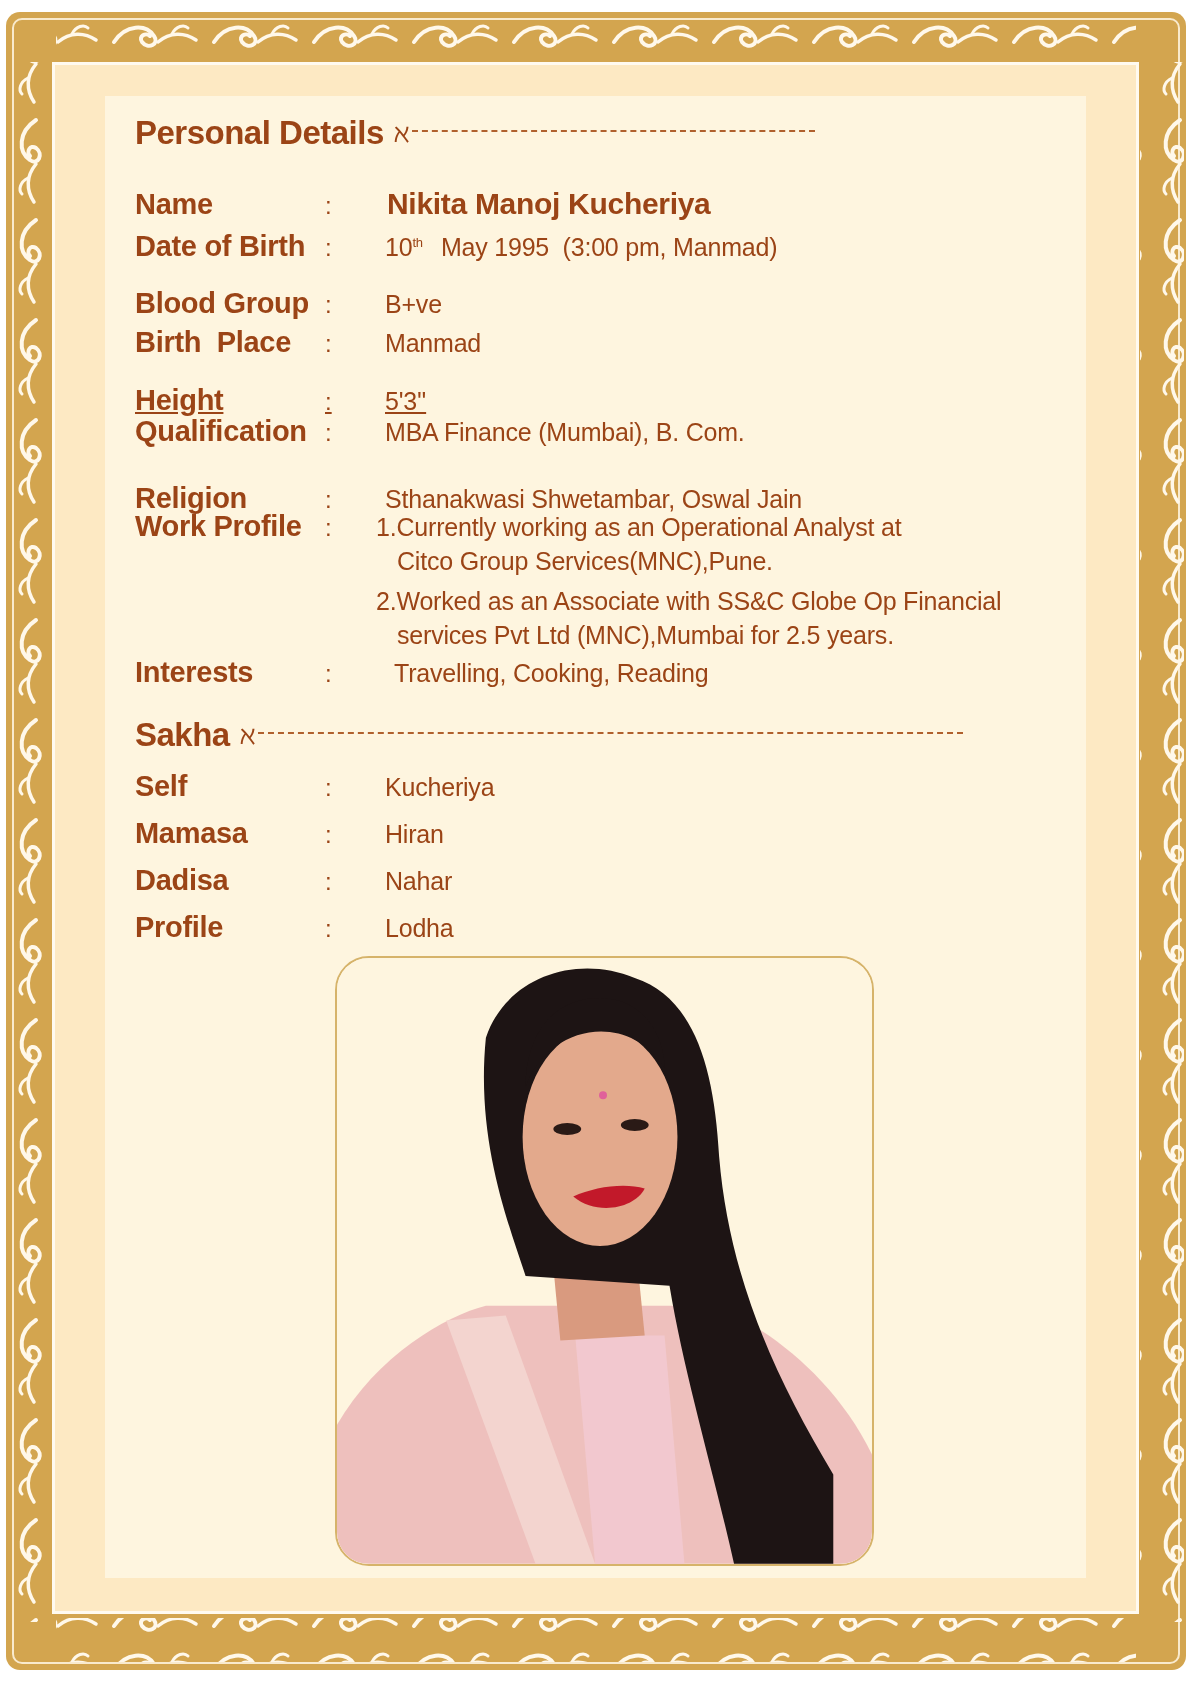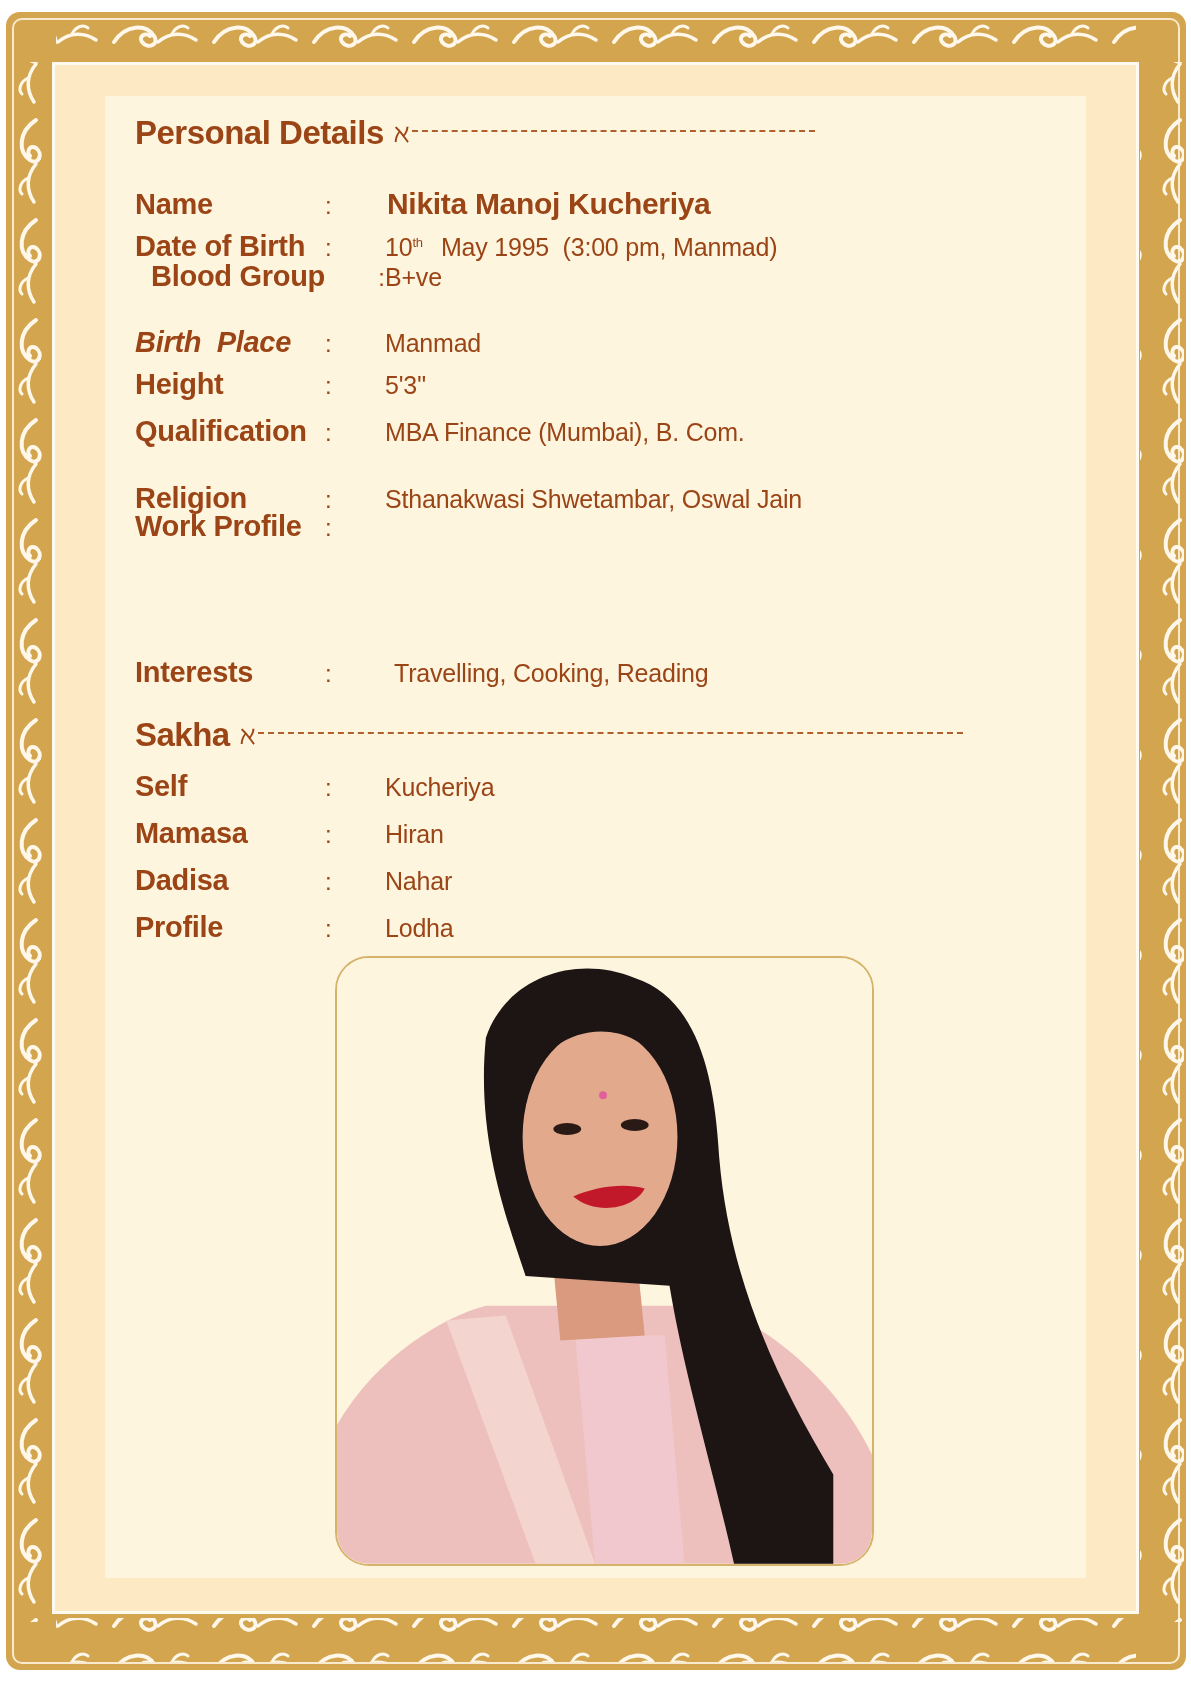--- a/index.html
+++ b/index.html
@@ -104,53 +104,59 @@
     <span class="colon" style="padding-top:10px;">:</span>
     <span class="value name" style="margin-left:2px;">Nikita Manoj Kucheriya</span>
   </div>
 
   <div class="row" style="top:230px;">
     <span class="label">Date of Birth</span>
     <span class="colon">:</span>
     <span class="value"><span>10</span><sup>th</sup><span style="white-space:pre;">May 1995  (3:00 pm, Manmad)</span></span>
   </div>
 
-  <div class="row" style="top:260px;text-align:right;">
+  <div class="row" style="top:287px;">
     <span class="label">Blood Group</span>
     <span class="colon">:</span>
     <span class="value">B+ve</span>
   </div>
 
   <div class="row" style="top:325px;">
-    <span class="label" style="white-space:pre;font-style:italic;">Birth  Place</span>
+    <span class="label" style="white-space:pre;">Birth  Place</span>
     <span class="colon">:</span>
     <span class="value" style="padding-top:4px;">Manmad</span>
   </div>
 
-  <div class="row" style="top:368px;">
+  <div class="row" style="top:384px;text-decoration:underline;">
     <span class="label">Height</span>
     <span class="colon">:</span>
     <span class="value">5'3''</span>
   </div>
 
   <div class="row" style="top:415px;justify-content:space-between;">
     <span class="label">Qualification</span>
     <span class="colon">:</span>
     <span class="value">MBA Finance (Mumbai), B. Com.</span>
   </div>
 
   <div class="row" style="top:482px;">
     <span class="label">Religion</span>
     <span class="colon">:</span>
     <span class="value">Sthanakwasi Shwetambar, Oswal Jain</span>
   </div>
 
   <div class="row" style="top:510px;">
     <span class="label">Work Profile</span>
     <span class="colon">:</span>
+  </div>
+  <div class="work-lines" style="top:510px;">
+    <div>1.Currently working as an Operational Analyst at</div>
+    <div class="ind" style="margin-bottom:6px;">Citco Group Services(MNC),Pune.</div>
+    <div>2.Worked as an Associate with SS&amp;C Globe Op Financial</div>
+    <div class="ind">services Pvt Ltd (MNC),Mumbai for 2.5 years.</div>
   </div>
 
   <div class="row" style="top:656px;">
     <span class="label">Interests</span>
     <span class="colon">:</span>
     <span class="value" style="margin-left:9px;">Travelling, Cooking, Reading</span>
   </div>
 
   <div class="section-head" style="top:716px;">
     <span class="section-title">Sakha</span>

